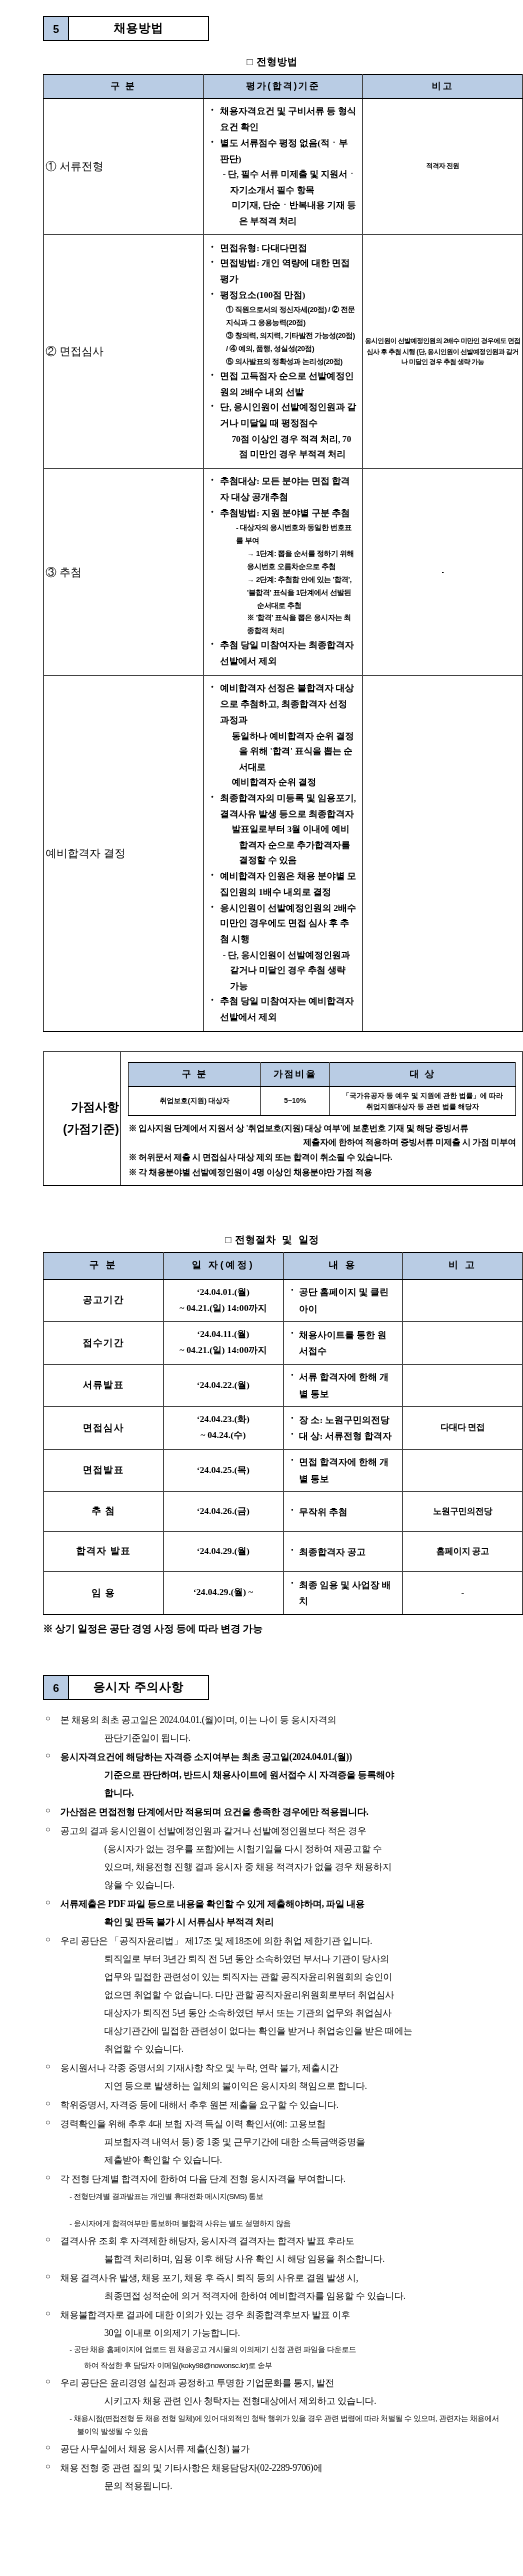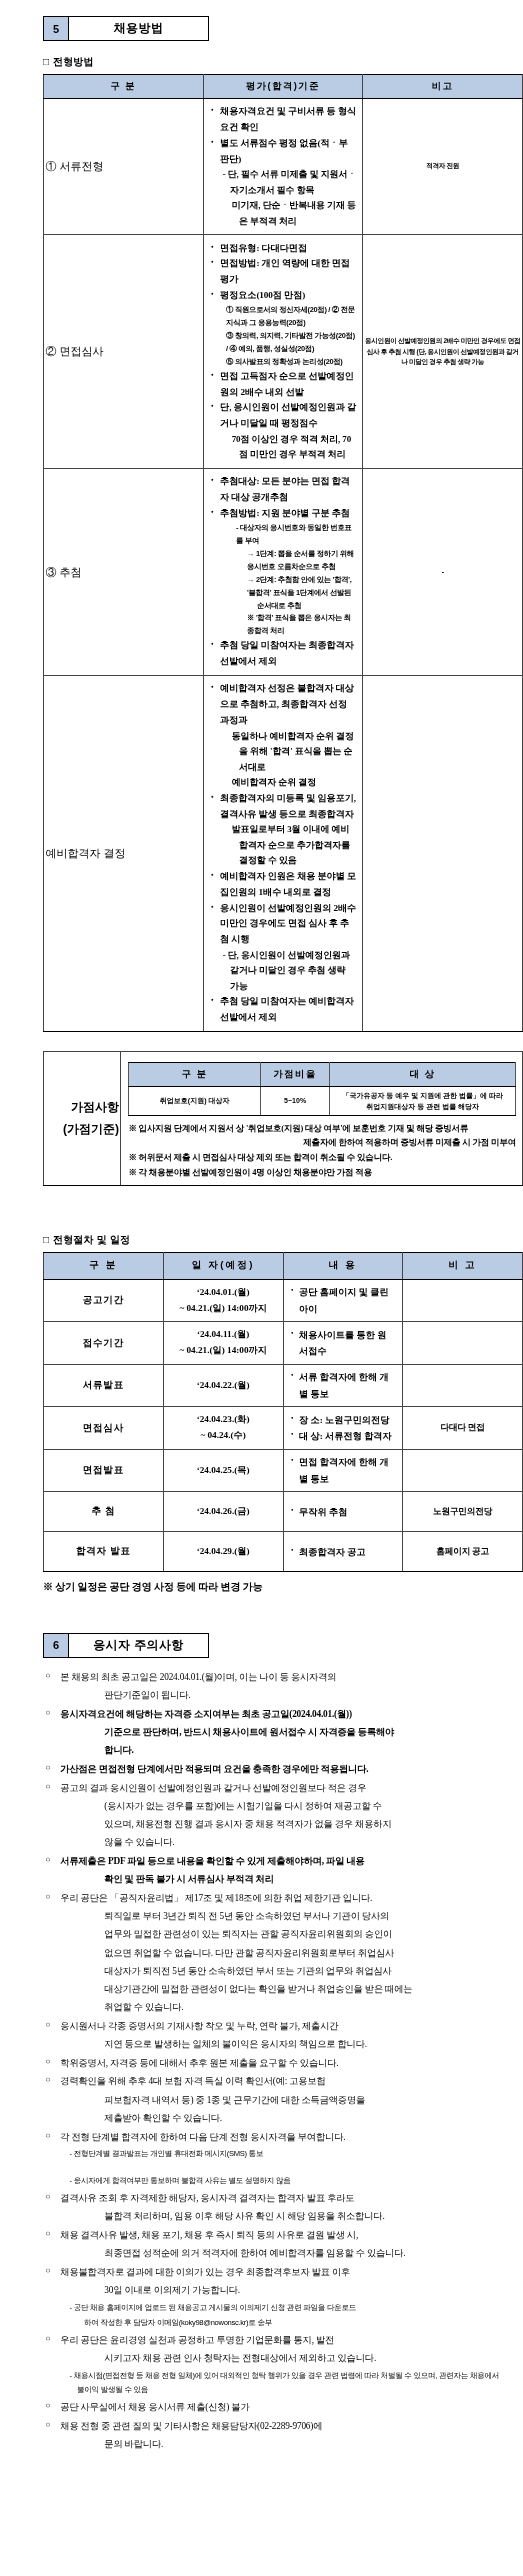--- a/index.html
+++ b/index.html
@@ -40,25 +40,26 @@
     flex: 1;
     display: flex; align-items: center; justify-content: center;
     font-family: "Liberation Sans", sans-serif;
     font-weight: bold;
     font-size: 12px;
     letter-spacing: 0.4px;
   }
 
   
   .sub-head {
-    font-family: Liberation Sans, sans-serif;
+    font-family: Liberation Mono, monospace;
     font-weight: bold;
     font-size: 10px;
     margin: 13.3px 0 5.2px 21px;
     letter-spacing: 0.2px;
+    text-align: center;
   }
   .sub-head .box { margin-right: 3.7px; }
 
   
   table.grid {
     border-collapse: collapse;
     width: 480px;
     margin-left: 21px;
     table-layout: fixed;
   }
@@ -470,20 +471,30 @@
         <tr class="sched-row">
           <td class="c1">합격자 발표</td>
           <td class="c2">
             <div>‘24.04.29.(월)</div>
           </td>
           <td class="c3">
             <div class="b">최종합격자 공고</div>
           </td>
           <td class="c4">홈페이지 공고</td>
         </tr>
+        <tr class="sched-row">
+          <td class="c1">임    용</td>
+          <td class="c2">
+            <div>‘24.04.29.(월) ~</div>
+          </td>
+          <td class="c3">
+            <div class="b">최종 임용 및 사업장 배치</div>
+          </td>
+          <td class="c4">-</td>
+        </tr>
       </tbody>
   </table>
 
   <div class="after-note">※ 상기 일정은 공단 경영 사정 등에 따라 변경 가능</div>
 
   <div class="spacer-lg"></div>
 
   <div class="sec-head">
     <div class="num">6</div>
     <div class="ttl">응시자 주의사항</div>
@@ -504,17 +515,17 @@
       <div class="gap"></div>
       <div class="nl-sub">- 응시자에게 합격여부만 통보하며 불합격 사유는 별도 설명하지 않음</div>
       <div class="nl"><span>결격사유 조회 후 자격제한 해당자, 응시자격 결격자는 합격자 발표 후라도</span><span class="cont">불합격 처리하며, 임용 이후 해당 사유 확인 시 해당 임용을 취소합니다.</span></div>
       <div class="nl"><span>채용 결격사유 발생, 채용 포기, 채용 후 즉시 퇴직 등의 사유로 결원 발생 시,</span><span class="cont">최종면접 성적순에 의거 적격자에 한하여 예비합격자를 임용할 수 있습니다.</span></div>
       <div class="nl"><span>채용불합격자로 결과에 대한 이의가 있는 경우 최종합격후보자 발표 이후</span><span class="cont">30일 이내로 이의제기 가능합니다.</span></div>
       <div class="nl-sub">- 공단 채용 홈페이지에 업로드 된 채용공고 게시물의 이의제기 신청 관련 파일을 다운로드</div>
       <div class="nl-sub plain">하여 작성한 후 담당자 이메일(koky98@nowonsc.kr)로 송부</div>
       <div class="nl"><span>우리 공단은 윤리경영 실천과 공정하고 투명한 기업문화를 통지, 발전</span><span class="cont">시키고자 채용 관련 인사 청탁자는 전형대상에서 제외하고 있습니다.</span></div>
       <div class="nl-sub">- 채용시점(면접전형 등 채용 전형 일체)에 있어 대외적인 청탁 행위가 있을 경우 관련 법령에 따라 처벌될 수 있으며, 관련자는 채용에서 불이익 발생될 수 있음</div>
       <div class="nl"><span>공단 사무실에서 채용 응시서류 제출(신청) 불가</span></div>
-      <div class="nl"><span>채용 전형 중 관련 질의 및 기타사항은 채용담당자(02-2289-9706)에</span><span class="cont">문의 바랍니다.</span></div>
+      <div class="nl"><span>채용 전형 중 관련 질의 및 기타사항은 채용담당자(02-2289-9706)에</span><span class="cont">문의 적용됩니다.</span></div>
     </div>
 
 </div>
 
 
 </body></html>

